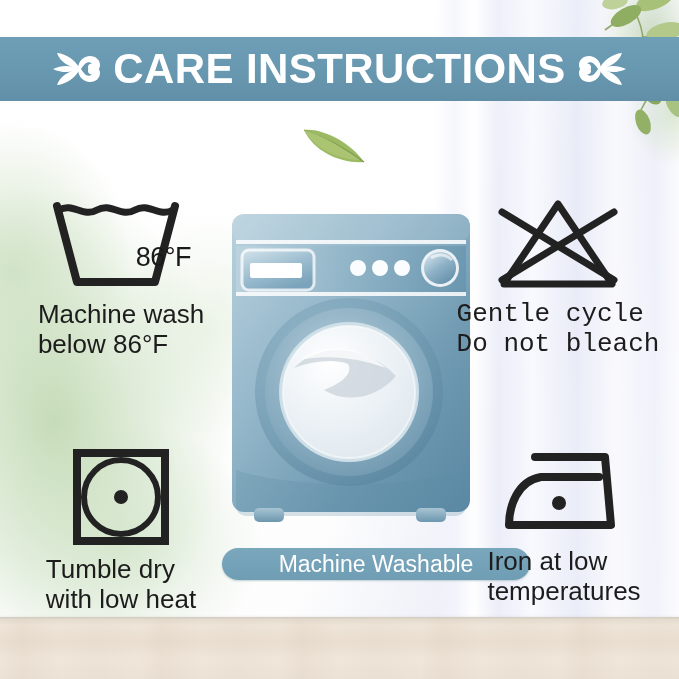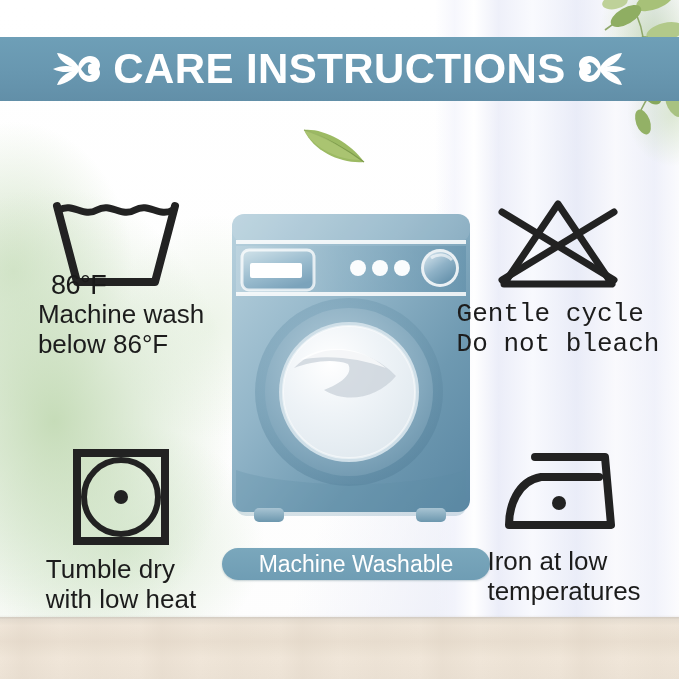--- a/index.html
+++ b/index.html
@@ -143,38 +143,37 @@
   #cell-bleach   { left: 443px; top: 196px; font-family: Liberation Mono, monospace; }
   #cell-dry      { left: 6px;   top: 447px; }
   #cell-iron     { left: 449px; top: 447px; }
 
   .sym { display: block; }
 
   .tub-temp {
     position: absolute;
     left: 0; right: 0;
     top: 46px;
-    text-align: left;
+    text-align: right;
     font-size: 27px;
     font-weight: normal;
     color: #1a1a1a;
     letter-spacing: -0.5px;
-    margin-top: 28px;
   }
   .sym-wrap { position: relative; }
 
   
   .machine { position: absolute; left: 228px; top: 208px; width: 246px; height: 330px; }
 
   
   .badge {
     position: absolute;
     left: 222px;
     top: 548px;
-    width: 268px;
+    width: 308px;
     height: 32px;
     border-radius: 16px;
     background: linear-gradient(180deg, #7aa7bc 0%, #6f9db4 100%);
     color: #ffffff;
     font-size: 23px;
     display: flex;
     align-items: center;
     justify-content: center;
     box-shadow: 0 1px 2px rgba(90,120,135,.35);
   }

